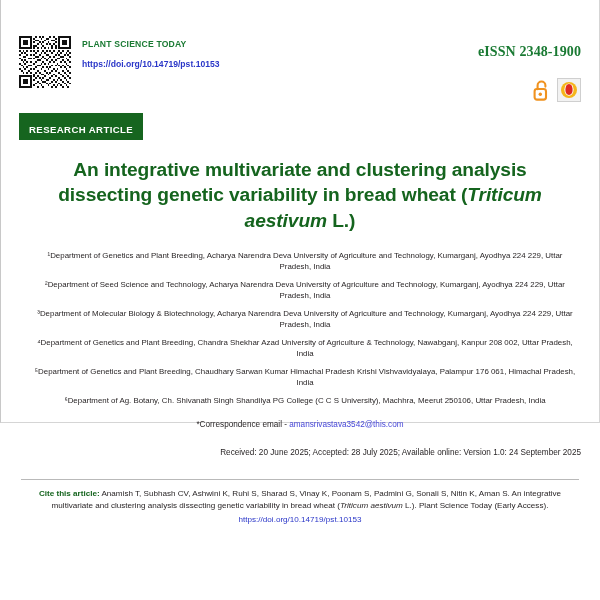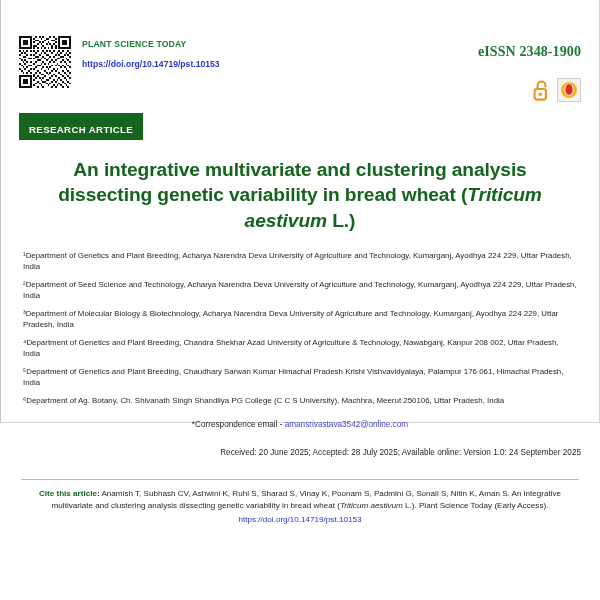--- a/index.html
+++ b/index.html
@@ -126,22 +126,22 @@
     margin: 22px 28px 0 28px;
     text-align: center;
     font-size: 10.3px;
     font-weight: bold;
     line-height: 1.85;
     color: #231f20;
   }
 
   
   .affiliations {
-    margin: 17px 4px 0 4px;
-    text-align: left;
+    margin: 17px 4px 0 14px;
+    text-align: center;
   }
   .affil {
     font-size: 7.9px;
     line-height: 1.42;
     color: #231f20;
     margin-bottom: 6.5px;
   }
 
   
   .correspondence {
@@ -284,21 +284,21 @@
   <div class="affiliations">
     <div class="affil">¹Department of Genetics and Plant Breeding, Acharya Narendra Deva University of Agriculture and Technology, Kumarganj, Ayodhya 224 229, Uttar Pradesh, India</div>
     <div class="affil">²Department of Seed Science and Technology, Acharya Narendra Deva University of Agriculture and Technology, Kumarganj, Ayodhya 224 229, Uttar Pradesh, India</div>
     <div class="affil">³Department of Molecular Biology &amp; Biotechnology, Acharya Narendra Deva University of Agriculture and Technology, Kumarganj, Ayodhya 224 229, Uttar Pradesh, India</div>
     <div class="affil">⁴Department of Genetics and Plant Breeding, Chandra Shekhar Azad University of Agriculture &amp; Technology, Nawabganj, Kanpur 208 002, Uttar Pradesh, India</div>
     <div class="affil">⁵Department of Genetics and Plant Breeding, Chaudhary Sarwan Kumar Himachal Pradesh Krishi Vishvavidyalaya, Palampur 176 061, Himachal Pradesh, India</div>
     <div class="affil">⁶Department of Ag. Botany, Ch. Shivanath Singh Shandilya PG College (C C S University), Machhra, Meerut 250106, Uttar Pradesh, India</div>
   </div>
 
   
-  <div class="correspondence"><span>*Correspondence email - </span><a href="#">amansrivastava3542@online.com</a></div>
+  <div class="correspondence"><span>*Correspondence email - </span><a href="#">amansrivastava3542@this.com</a></div>
 
   
   <div class="dates">Received: 20 June 2025; Accepted: 28 July 2025; Available online: Version 1.0: 24 September 2025</div>
 
   
   <div class="rule"></div>
 
   <div class="cite-block"><span class="cite-label">Cite this article:</span><span> Anamish T, Subhash CV, Ashwini K, Ruhi S, Sharad S, Vinay K, Poonam S, Padmini G, Sonali S, Nitin K,  Aman S. An integrative multivariate and clustering analysis dissecting genetic variability in bread wheat (</span><span class="sp">Triticum aestivum</span><span> L.). Plant Science Today (Early Access).</span><br><a class="cite-doi" href="#">https://doi.org/10.14719/pst.10153</a></div>
 
 </div>

